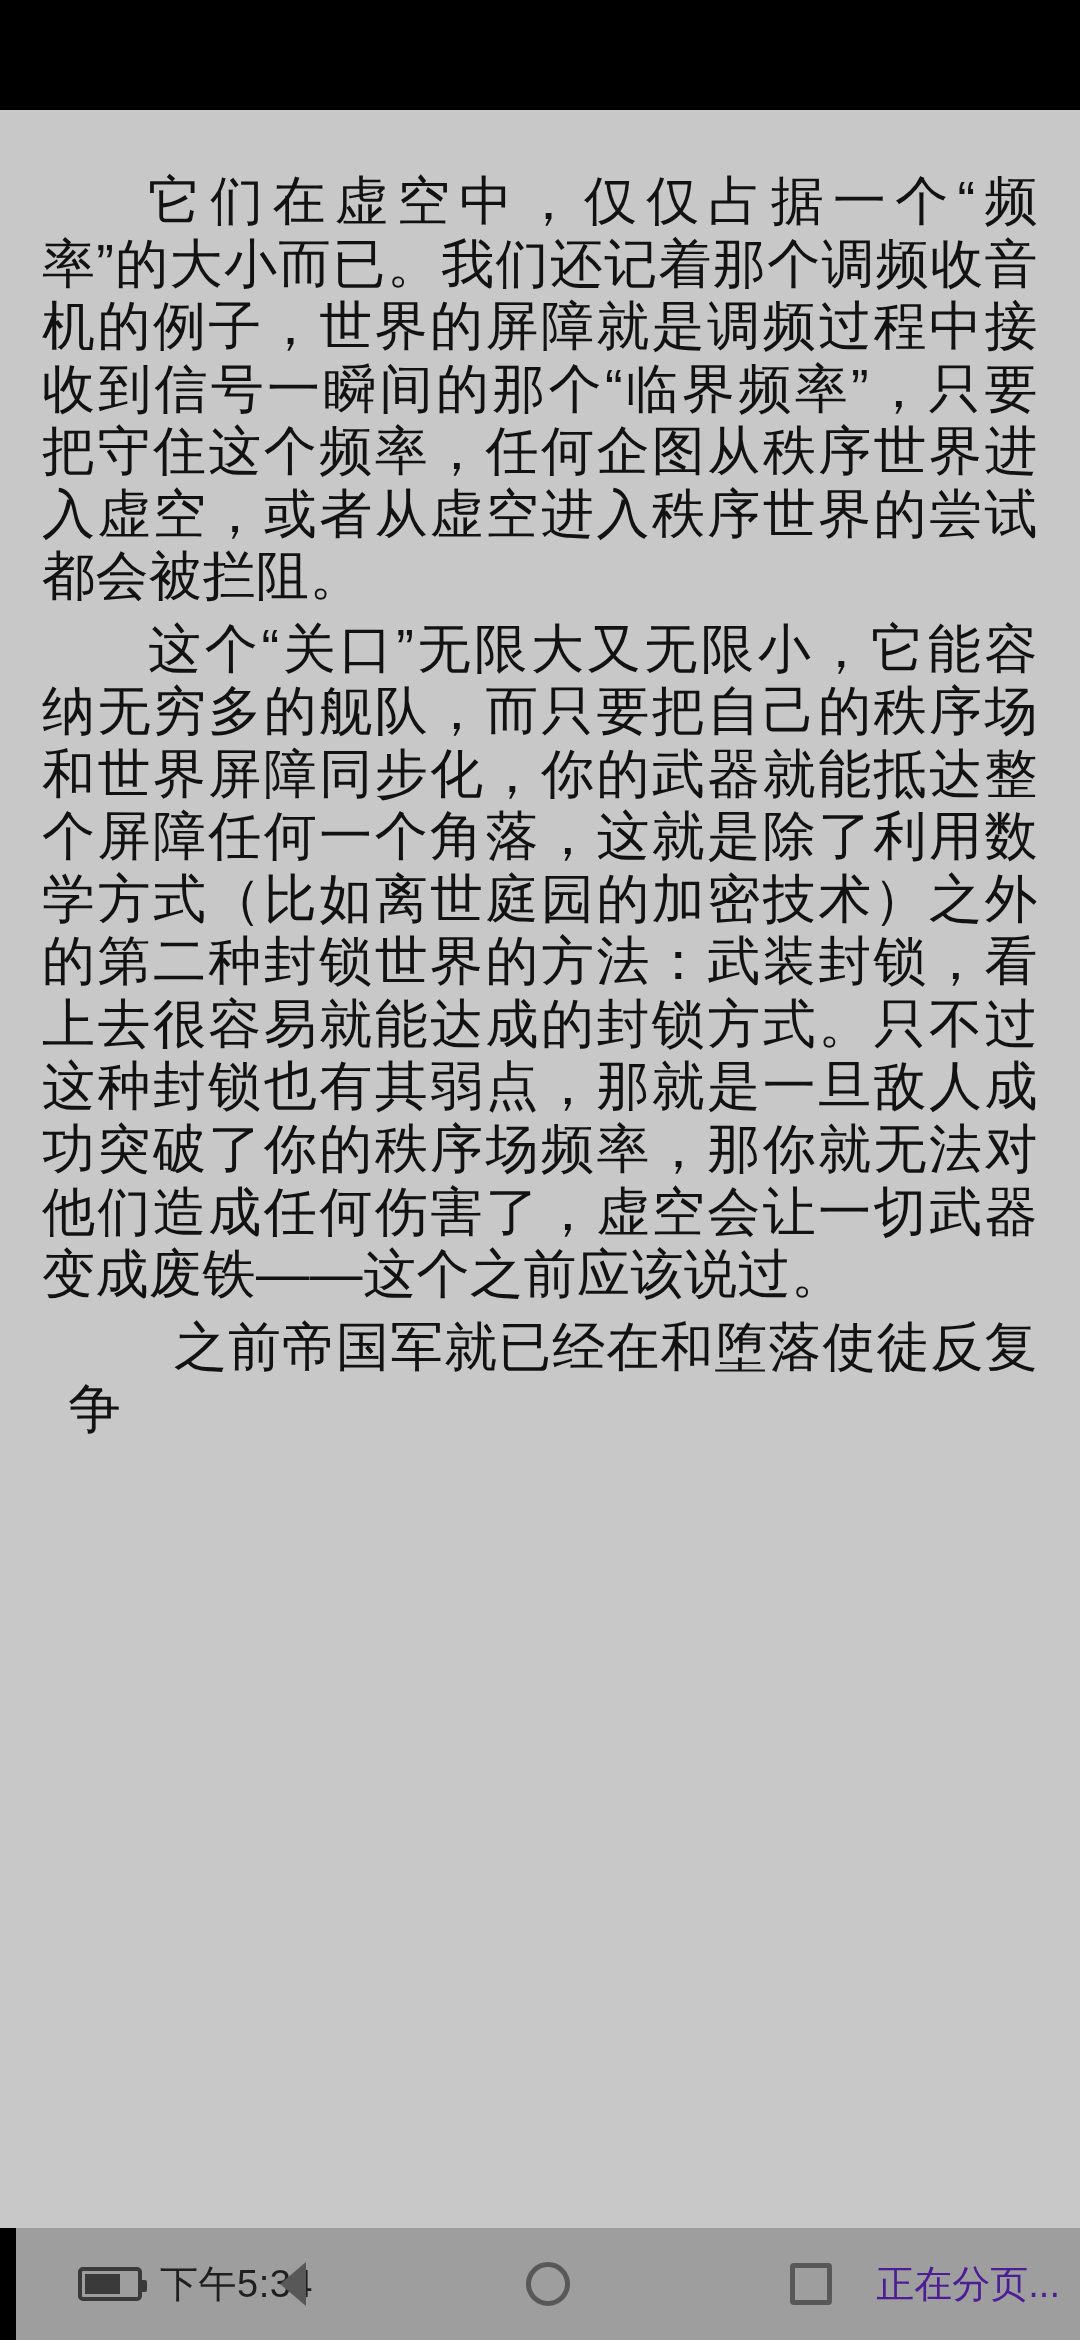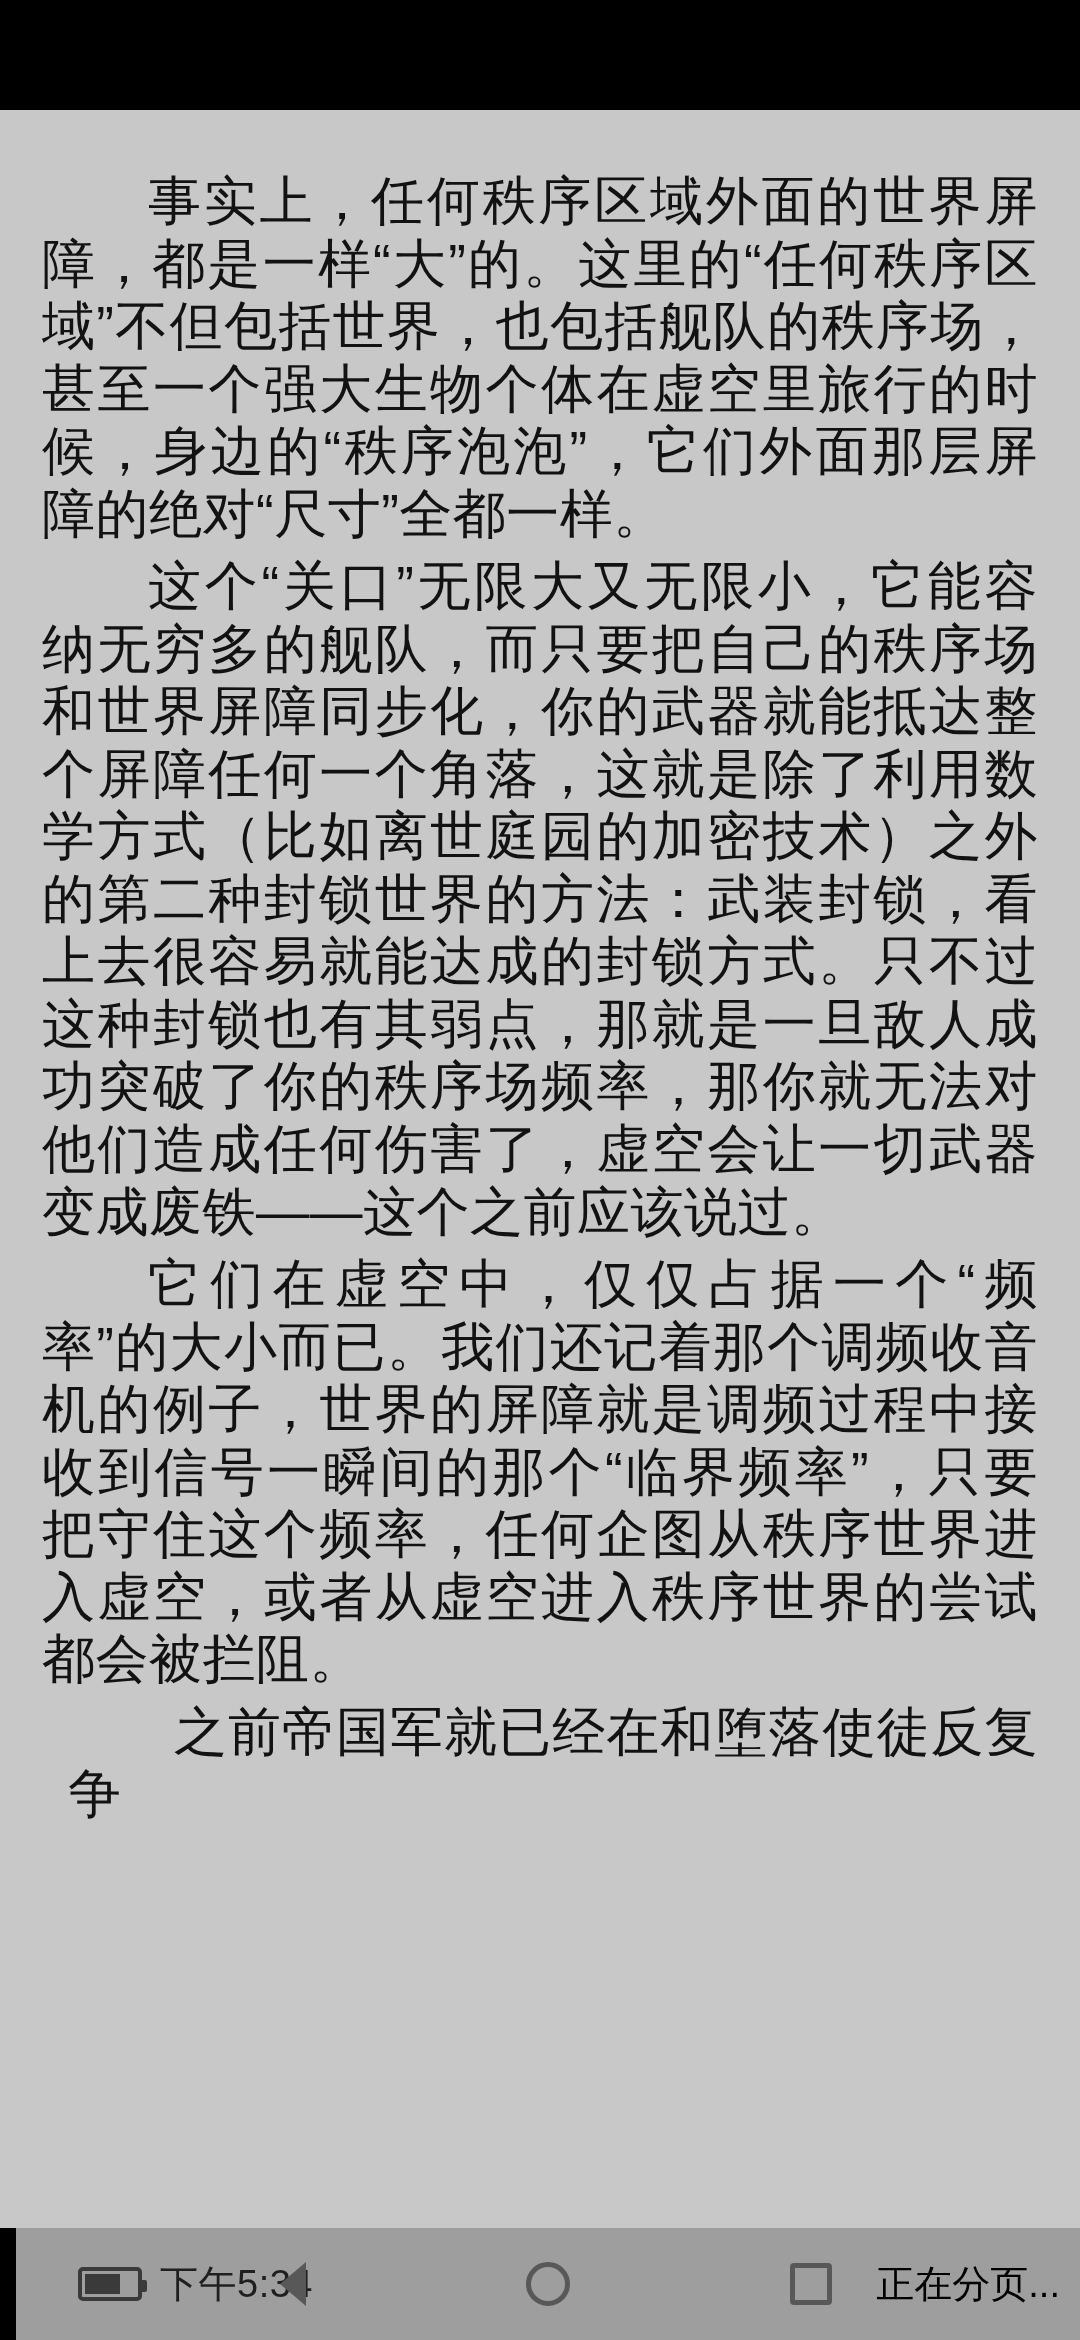--- a/index.html
+++ b/index.html
@@ -140,36 +140,35 @@
   .bottom-right {
     position: absolute;
     right: 36px;
     top: 0;
     height: 112px;
     display: flex;
     align-items: center;
   }
   .status-text {
     font-size: 38px;
-    color: #000000;
+    color: #4c1d95;
     white-space: nowrap;
   }
 </style>
 </head>
 <body>
 
 <div class="screen">
 
   <div class="top-bar"></div>
 
   <div class="reader">
     <div class="page-text">
-      <p class="para">事实上，任何秩序区域外面的世界屏障，都是一样“大”的。这里的“任何秩序区域”不但包括世界，也包括舰队的秩序场，甚至一个强大生物个体在虚空里旅行的时候，身边的“秩序泡泡”，它们外面那层屏障的绝对“尺寸”全都一样。</p>
+      <p class="para">它们在虚空中，仅仅占据一个“频率”的大小而已。我们还记着那个调频收音机的例子，世界的屏障就是调频过程中接收到信号一瞬间的那个“临界频率”，只要把守住这个频率，任何企图从秩序世界进入虚空，或者从虚空进入秩序世界的尝试都会被拦阻。</p>
       <p class="para">这个“关口”无限大又无限小，它能容纳无穷多的舰队，而只要把自己的秩序场和世界屏障同步化，你的武器就能抵达整个屏障任何一个角落，这就是除了利用数学方式（比如离世庭园的加密技术）之外的第二种封锁世界的方法：武装封锁，看上去很容易就能达成的封锁方式。只不过这种封锁也有其弱点，那就是一旦敌人成功突破了你的秩序场频率，那你就无法对他们造成任何伤害了，虚空会让一切武器变成废铁——这个之前应该说过。</p>
-      <p class="para">它们在虚空中，仅仅占据一个“频率”的大小而已。我们还记着那个调频收音机的例子，世界的屏障就是调频过程中接收到信号一瞬间的那个“临界频率”，只要把守住这个频率，任何企图从秩序世界进入虚空，或者从虚空进入秩序世界的尝试都会被拦阻。</p>
       <p class="para last">之前帝国军就已经在和堕落使徒反复争</p>
     </div>
   </div>
 
   <div class="bottom-bar">
     <div class="bottom-left">
       <div class="battery">
         <div class="fill"></div>
       </div>
       <div class="clock">下午5:34</div>

